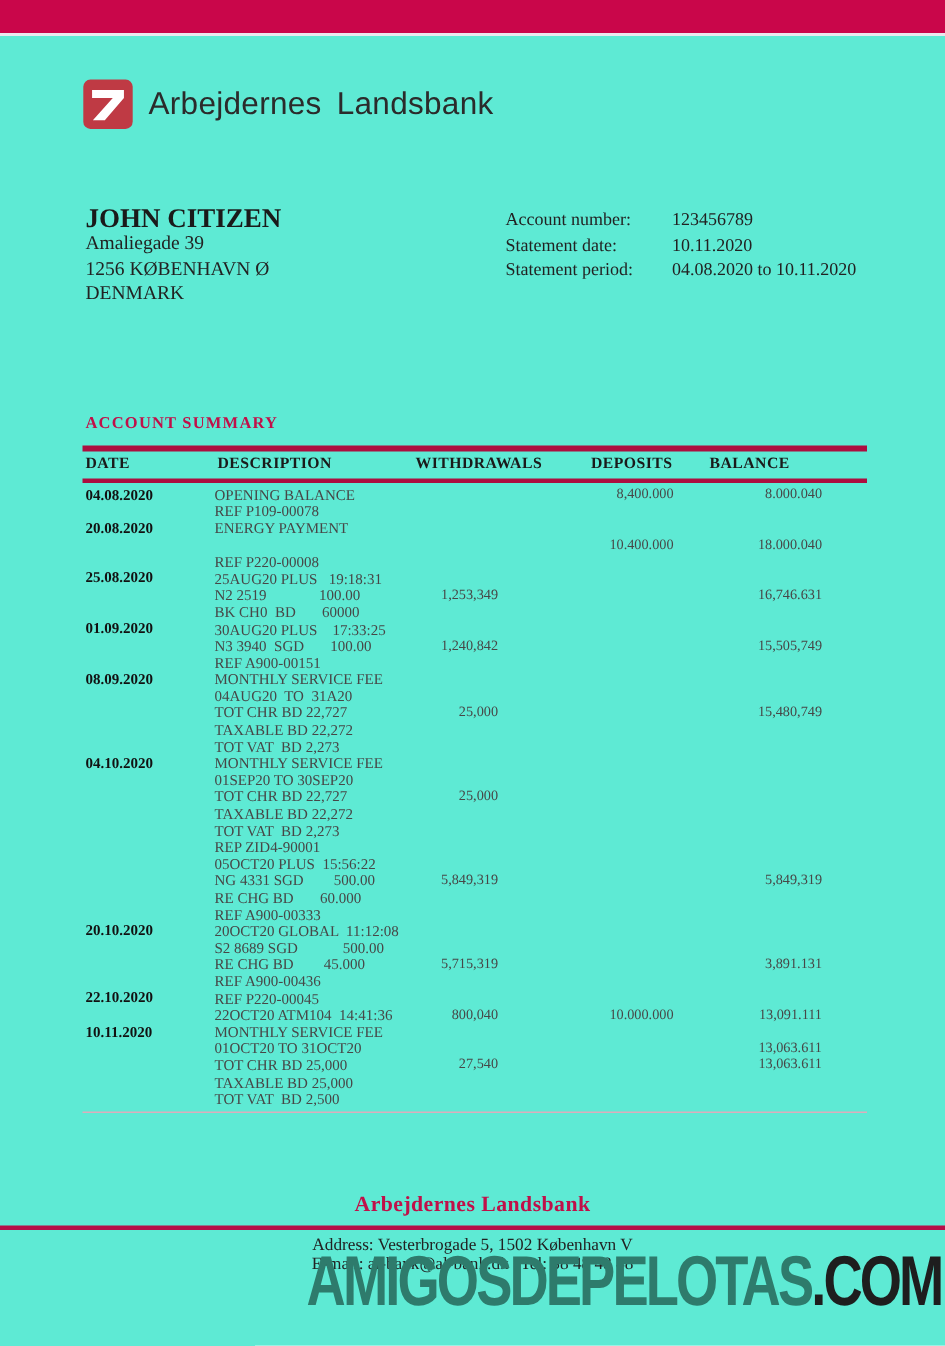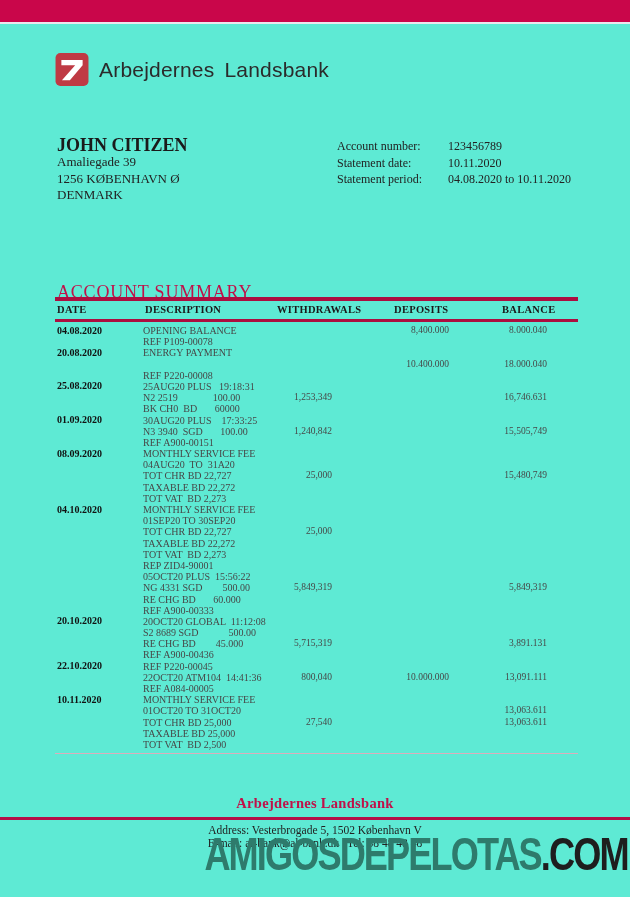--- a/index.html
+++ b/index.html
@@ -21,39 +21,39 @@
   .addr-row{position:absolute;top:137px;left:57px;width:516px;}
   .customer{position:absolute;left:0;top:0;}
   .cust-name{font-size:18px;font-weight:bold;color:#1a1a1a;line-height:17px;}
   .cust-line{font-size:13px;color:#222;line-height:16.5px;}
   .meta{position:absolute;left:280px;top:2px;width:236px;text-align:center;}
   .meta-row{position:relative;height:16.5px;}
   .meta-label{position:absolute;left:0;font-size:12px;color:#222;}
   .meta-value{position:absolute;left:111px;font-size:12px;color:#222;}
 
   
-  .summary-title{position:absolute;top:267px;left:57px;font-size:18px;font-weight:normal;
+  .summary-title{position:absolute;top:267px;left:57px;font-size:11px;font-weight:bold;
                  color:#c01049;letter-spacing:0.8px;}
 
   
   .stable{position:absolute;top:297px;left:55px;width:523px;}
   .rule-top{height:3.5px;background:#ac0e40;}
   .thead{position:relative;height:18px;}
   .th{position:absolute;top:3px;font-size:10.5px;font-weight:bold;color:#1a1a1a;letter-spacing:0.3px;}
-  .th0{left:2px;} .th1{left:90px;} .th2{left:222px;} .th3{left:339px;} .th4{left:447px;}
+  .th0{left:2px;} .th1{left:90px;} .th2{left:222px;} .th3{left:339px;} .th4{left:418px;}
   .rule-head{height:3px;background:#ac0e40;}
   .tbody{padding-top:3px;}
   .tline{position:relative;height:11.2px;}
   .c-date{position:absolute;left:2px;top:0;font-size:10px;font-weight:bold;color:#111;
           white-space:pre;}
   .c-desc{position:absolute;left:88px;top:0.5px;font-size:10px;color:#474747;white-space:pre;}
   .c-num{position:absolute;top:0.5px;font-size:9.5px;color:#474747;text-align:right;white-space:pre;}
   .c-w{left:177px;width:100px;}
   .c-d{left:294px;width:100px;}
-  .c-b{left:371px;width:121px;}
+  .c-b{left:406px;width:87px;}
   .rule-bottom{margin-top:3px;height:1px;background:#dcaebc;}
 
   
   .footer{position:absolute;top:790px;left:0;width:630px;}
   .footer-bank{ text-align:center;font-size:14.5px;font-weight:bold;color:#c01049;
                 padding-top:5px;letter-spacing:0.3px;}
   .footer-rule{margin-top:5px;height:2.5px;background:#b50f48;width:630px;}
   .footer-address{margin-top:4px;text-align:center;font-size:11.5px;color:#222;}
   .footer-contact{margin-top:1px;text-align:center;font-size:11.5px;color:#222;}
 
@@ -338,27 +338,20 @@
           <span class="c-num c-b"></span>
         </div>
         <div class="tline">
           <span class="c-date"></span>
           <span class="c-desc">22OCT20 ATM104  14:41:36</span>
           <span class="c-num c-w">800,040</span>
           <span class="c-num c-d">10.000.000</span>
           <span class="c-num c-b">13,091.111</span>
         </div>
         <div class="tline">
-          <span class="c-date"></span>
-          <span class="c-desc">REF A084-00005</span>
-          <span class="c-num c-w"></span>
-          <span class="c-num c-d"></span>
-          <span class="c-num c-b"></span>
-        </div>
-        <div class="tline">
           <span class="c-date">10.11.2020</span>
           <span class="c-desc">MONTHLY SERVICE FEE</span>
           <span class="c-num c-w"></span>
           <span class="c-num c-d"></span>
           <span class="c-num c-b"></span>
         </div>
         <div class="tline">
           <span class="c-date"></span>
           <span class="c-desc">01OCT20 TO 31OCT20</span>
           <span class="c-num c-w"></span>

